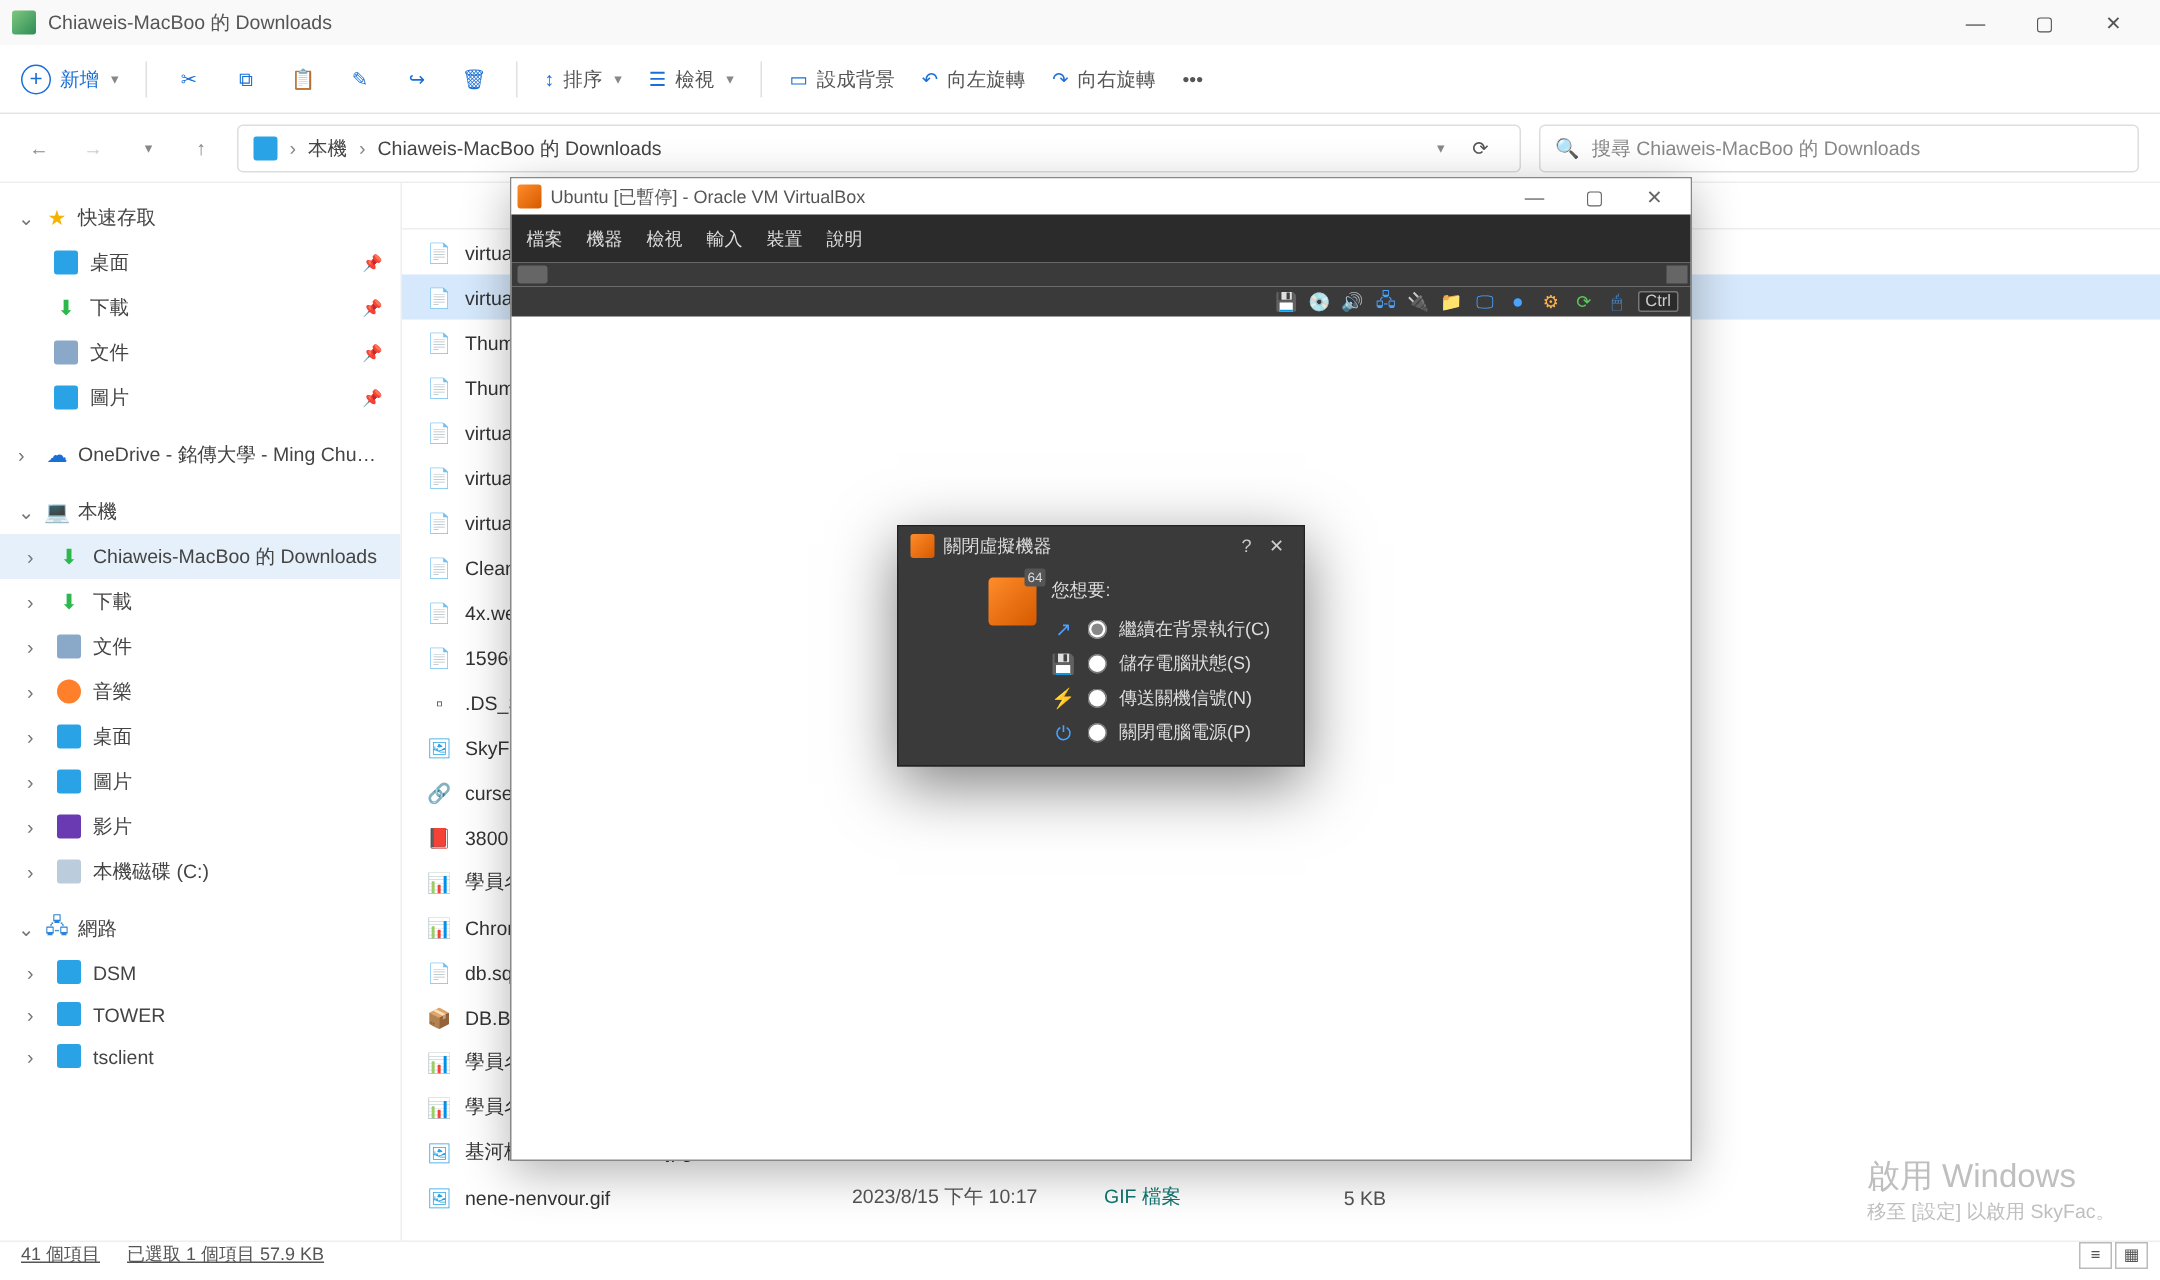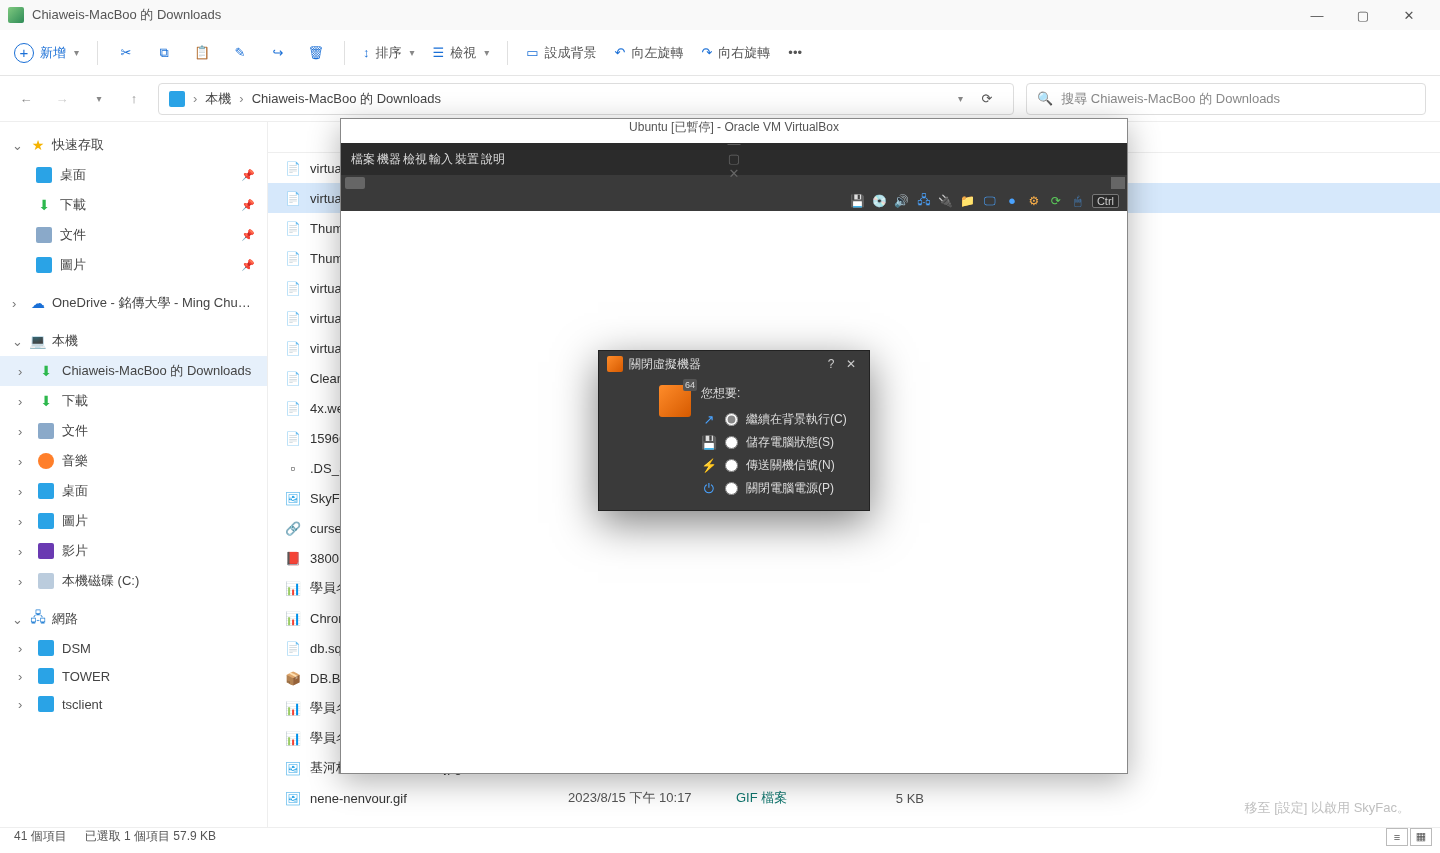--- a/index.html
+++ b/index.html
@@ -48,33 +48,33 @@
 .files{flex:1;overflow:hidden;}
 .f-head{display:flex;padding:6px 16px;border-bottom:1px solid #eee;}
 .f-head .c-name{flex:0 0 250px;text-align:center;color:#666;}
 .f-row{display:flex;align-items:center;gap:8px;padding:4px 16px;height:30px;}
 .f-row.sel{background:#d6e8fb;}
 .f-ic{width:18px;height:18px;display:flex;align-items:center;justify-content:center;}
 .c-name{flex:0 0 250px;white-space:nowrap;overflow:hidden;text-overflow:ellipsis;}
 .c-date{flex:0 0 160px;color:#555;}
 .c-type{flex:0 0 100px;color:#0f766e;}
 .c-size{flex:0 0 80px;text-align:right;color:#555;}
-.status{height:18px;border-top:1px solid #eee;display:flex;align-items:center;padding:0 14px;gap:18px;color:#555;font-size:12px;position:relative;}
+.status{height:18px;border-top:1px solid #eee;display:flex;align-items:center;padding:0 14px;gap:18px;color:#555;font-size:12px;position:relative;text-decoration:underline;}
 .status-right{position:absolute;right:8px;display:flex;gap:2px;}
 .status-right .vbtn{width:22px;height:18px;border:1px solid #bbb;display:flex;align-items:center;justify-content:center;font-size:11px;}
 .watermark{position:absolute;right:30px;bottom:36px;color:#bfbfbf;text-align:left;}
 .watermark .l1{font-size:22px;}
 .watermark .l2{font-size:13px;}
 
 .vbox{position:absolute;left:340px;top:118px;width:788px;height:656px;background:#fff;border:1px solid #888;box-shadow:0 8px 30px rgba(0,0,0,.3);}
-.vbox-title{height:24px;background:#fff;display:flex;align-items:center;padding:0 4px;flex-direction:column;}
+.vbox-title{height:24px;background:#fff;display:flex;align-items:center;padding:0 4px;}
 .vbox-title .vico{width:16px;height:16px;background:linear-gradient(135deg,#ff8c2a,#d65a00);margin-right:6px;border-radius:2px;}
 .vbox-title .t{flex:1;font-size:12px;color:#555;}
 .vbox-title .win-btn{width:40px;height:24px;display:flex;align-items:center;justify-content:center;color:#666;}
-.vbox-menu{height:22px;background:#2b2b2b;display:flex;align-items:center;padding:16px 10px;gap:2px;color:#ddd;font-size:12px;}
+.vbox-menu{height:22px;background:#2b2b2b;display:flex;align-items:center;padding:16px 10px;gap:16px;color:#ddd;font-size:12px;}
 .vbox-term{background:#000;color:#bfbfbf;font-family:Consolas,monospace;font-size:14px;padding:6px 8px;height:calc(656px - 24px - 22px - 20px - 16px);white-space:pre;overflow:hidden;}
 .vbox-scroll{height:16px;background:#3a3a3a;display:flex;align-items:center;}
 .vbox-scroll .thumb{width:20px;height:12px;background:#666;margin-left:4px;border-radius:2px;}
 .vbox-scroll .rthumb{width:14px;height:12px;background:#666;margin-right:2px;margin-left:auto;}
 .vbox-status{height:20px;background:#3a3a3a;display:flex;align-items:center;justify-content:flex-end;gap:6px;padding:0 8px;color:#cfe3ff;font-size:12px;}
 .vbox-status .s-ic{width:16px;height:16px;display:flex;align-items:center;justify-content:center;font-size:12px;}
 .c-blue{color:#4aa3ff;}
 .c-green{color:#5ac95a;}
 .c-orange{color:#ffb24a;}
 .vbox-status .ctrl{color:#ccc;border:1px solid #777;padding:0 4px;border-radius:2px;font-size:11px;background:#2b2b2b;}
@@ -388,20 +388,21 @@
 <div class="status">
   <span>41 個項目</span>
   <span>已選取 1 個項目  57.9 KB</span>
   <div class="status-right">
     <div class="vbtn">≡</div>
     <div class="vbtn">▦</div>
   </div>
 </div>
 
 <div class="watermark">
+  <div class="l1">啟用 Windows</div>
   <div class="l2">移至 [設定] 以啟用 SkyFac。</div>
 </div>
 
 <div class="vbox">
   <div class="vbox-title">
     <div class="vico"></div>
     <div class="t">Ubuntu [已暫停] - Oracle VM VirtualBox</div>
     <div class="win-btn">—</div>
     <div class="win-btn">▢</div>
     <div class="win-btn">✕</div>

